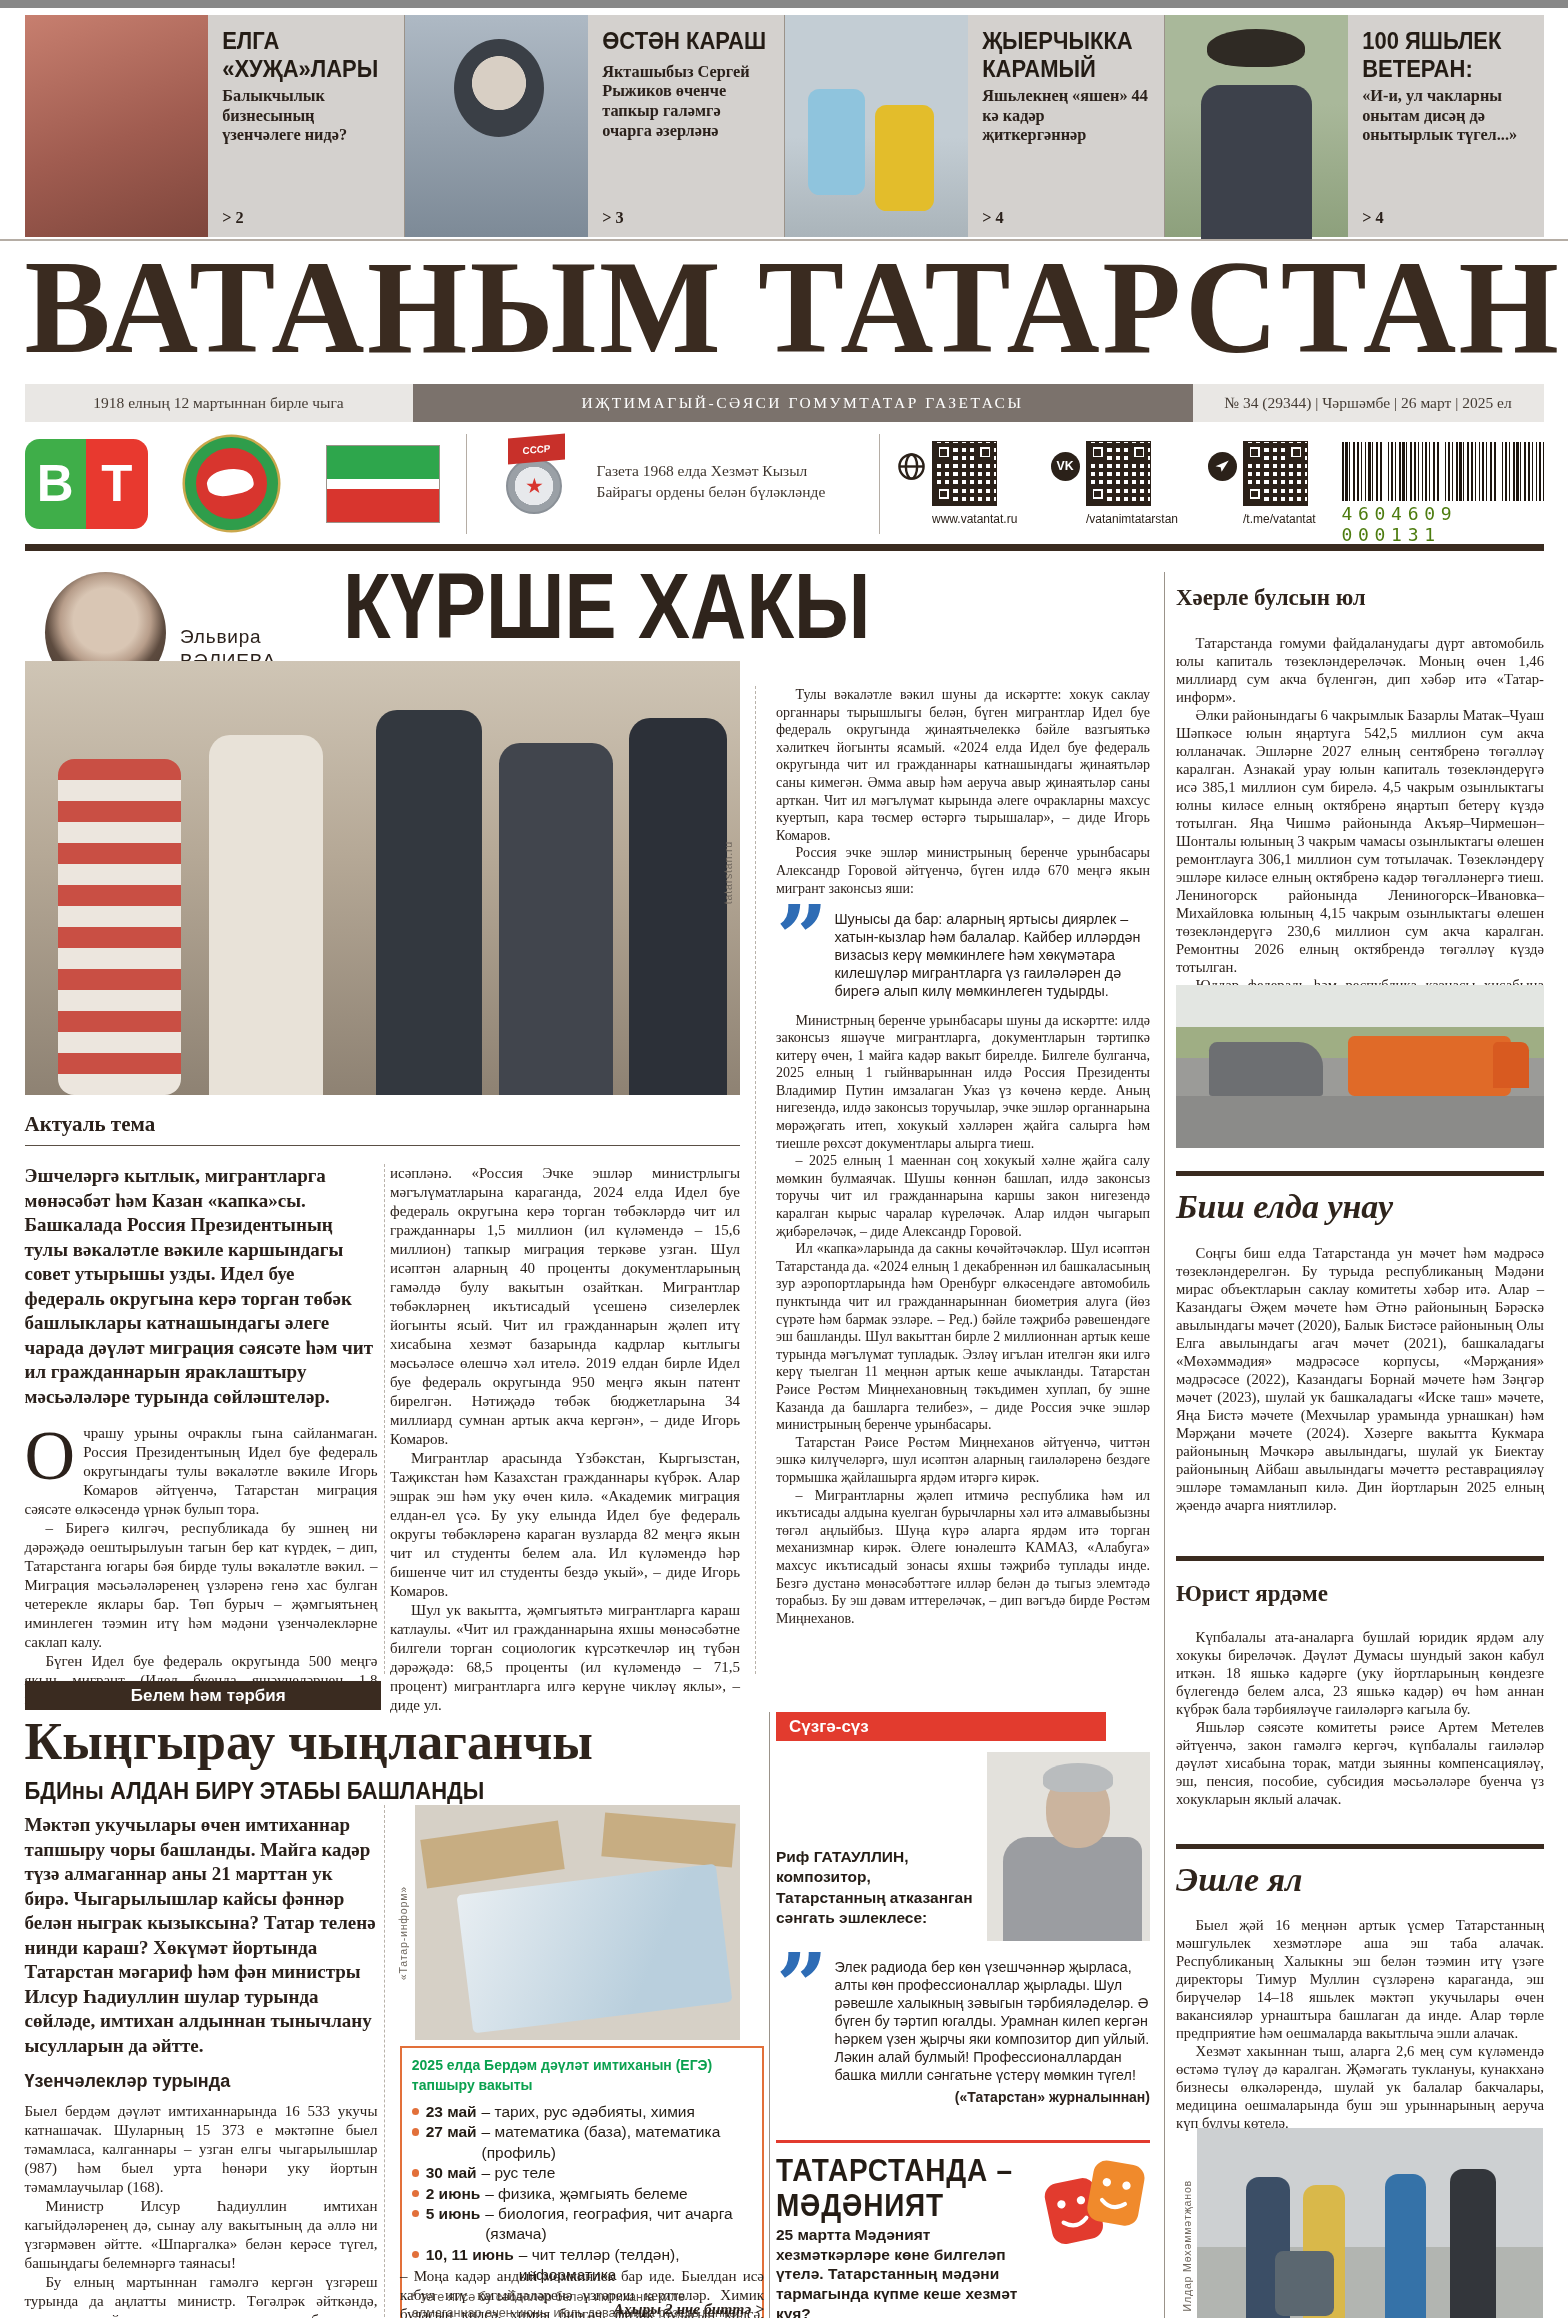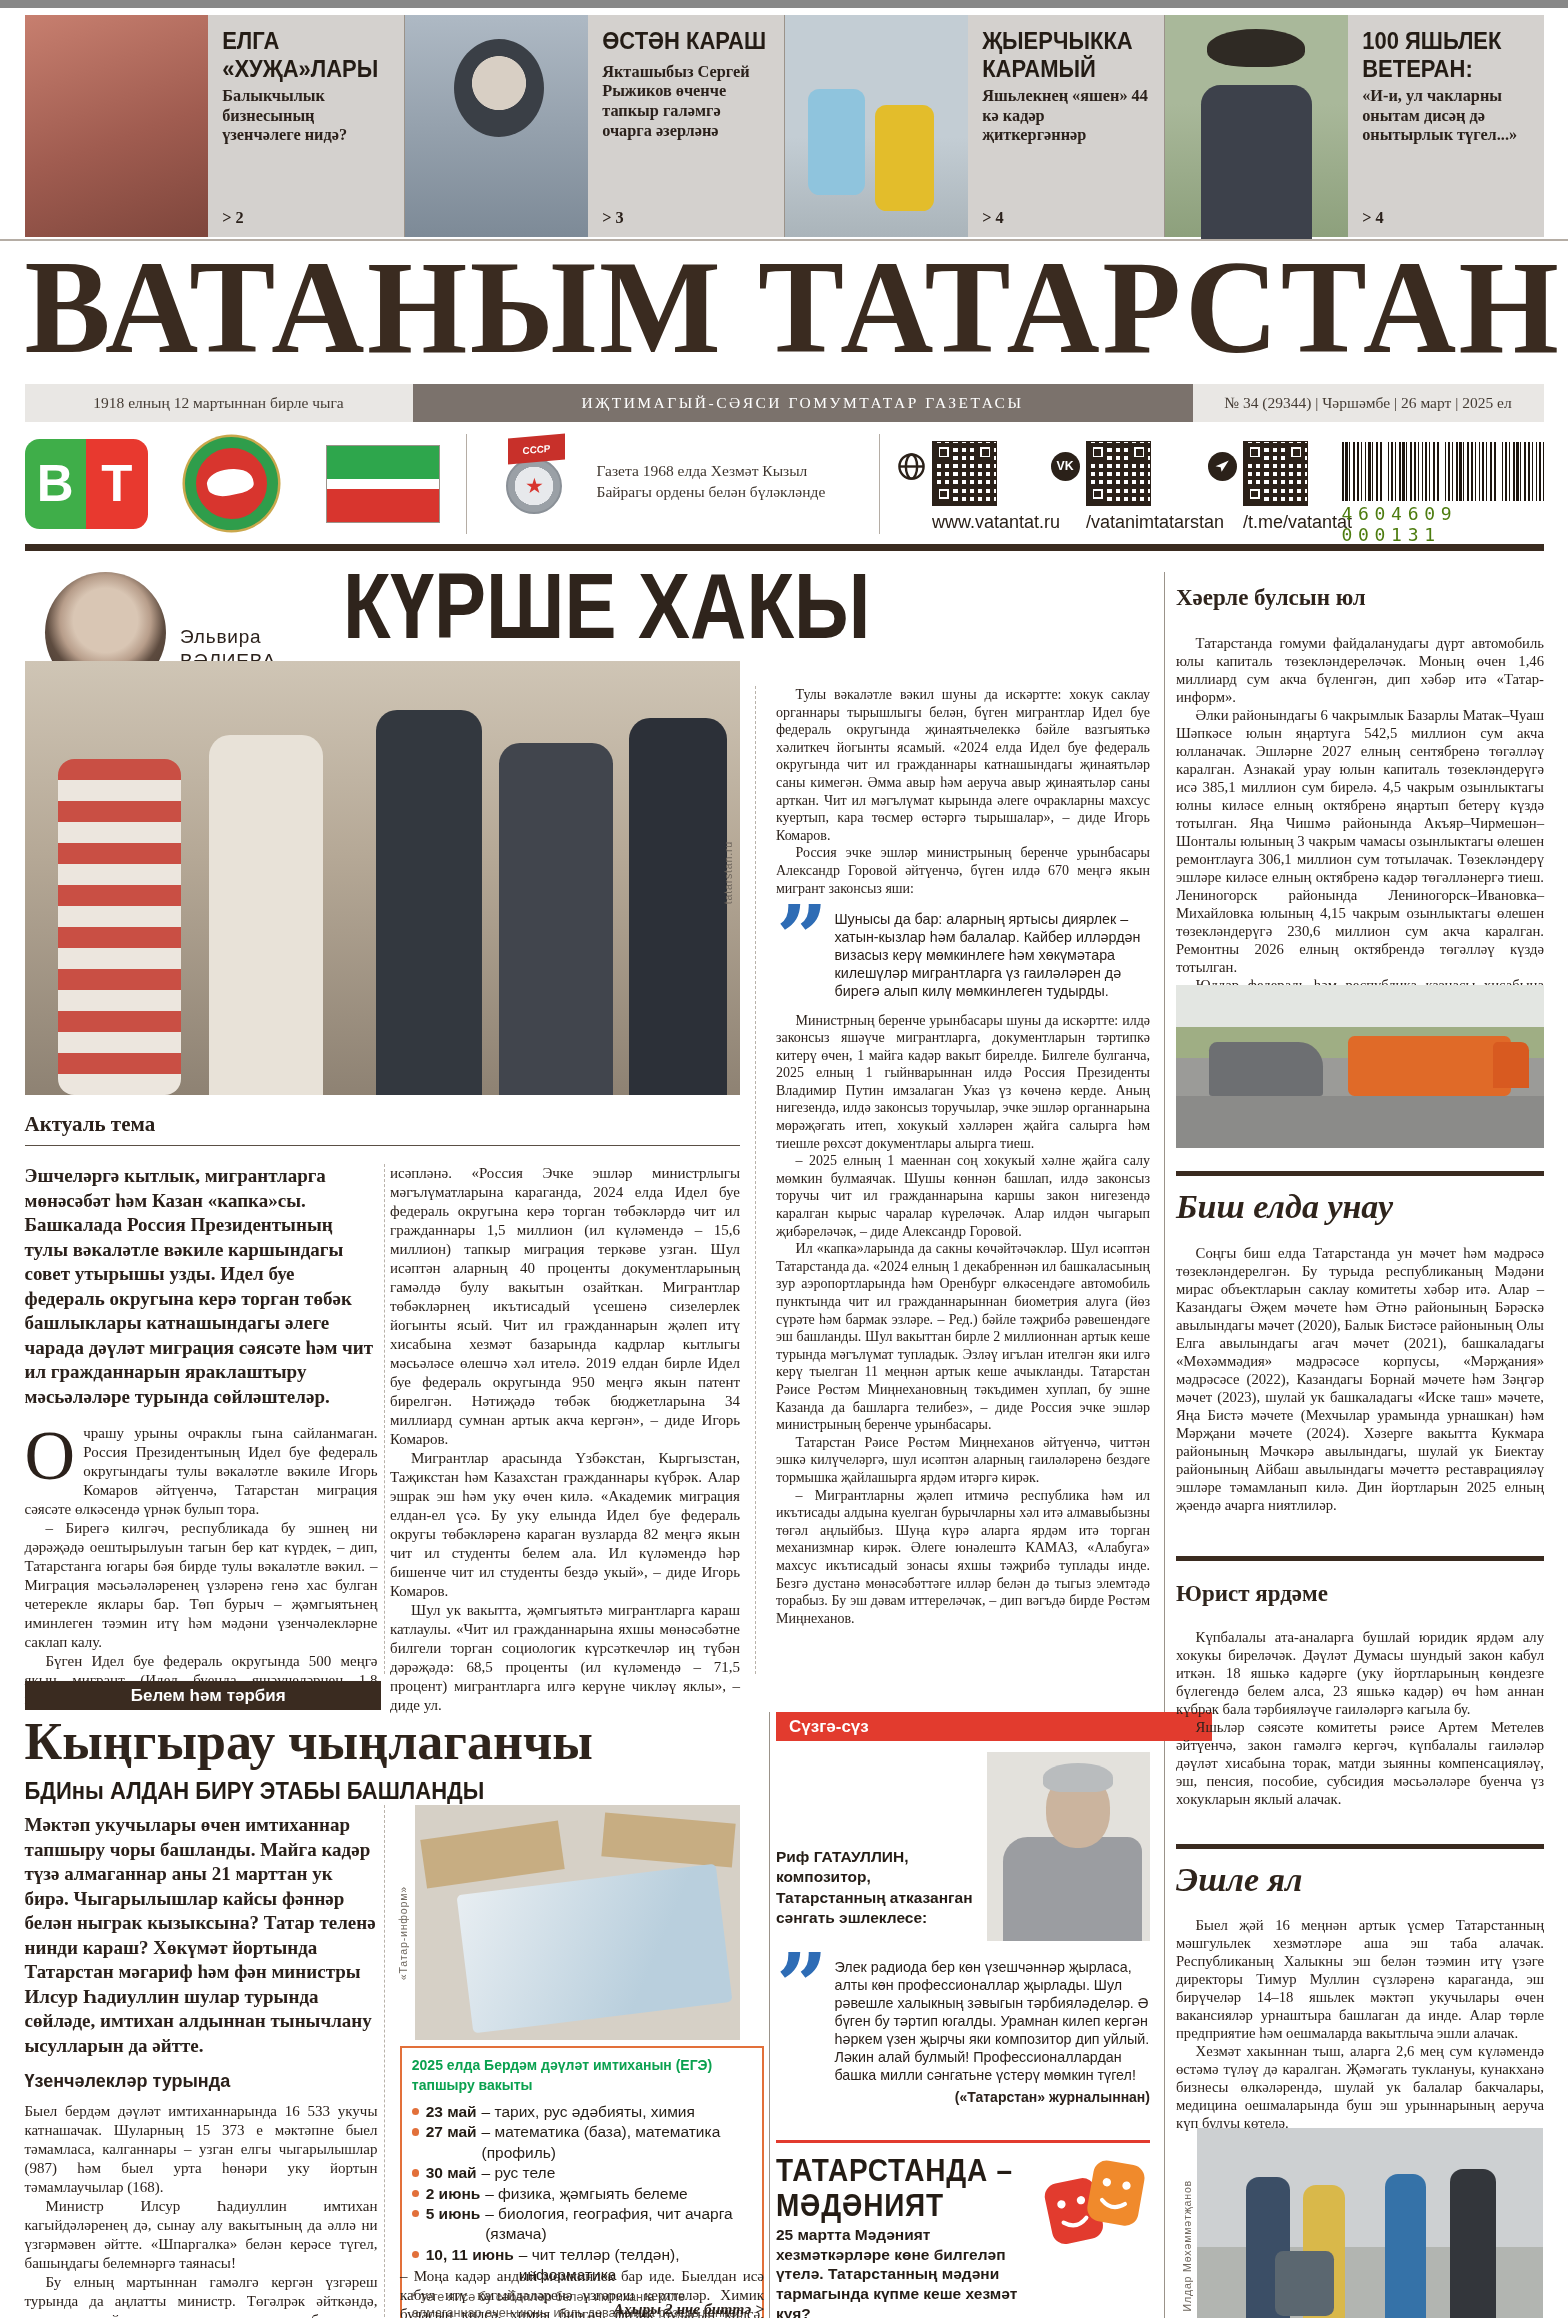--- a/index.html
+++ b/index.html
@@ -63,21 +63,21 @@
   .ob-star{color:#d8352e;font-size:21px;line-height:1;}
   .award-text{position:absolute;left:572px;top:26px;width:261px;font-size:15.5px;line-height:21px;color:#3f362e;}
   .qr-group{position:absolute;top:6.5px;display:flex;gap:6.5px;}
   .qr-wrap{display:flex;flex-direction:column;align-items:flex-start;}
   .qr{position:relative;width:65px;height:65px;border:1.6px solid #2b2119;box-sizing:border-box;
       background-image:repeating-linear-gradient(0deg,#2b2119 0 4.1px,transparent 4.1px 8.2px),
                        repeating-linear-gradient(90deg,#2b2119 0 4.1px,#fff 4.1px 8.2px);}
   .qr i{position:absolute;width:18px;height:18px;background:#fff;border:4.1px solid #2b2119;box-sizing:border-box;}
   .qr i::after{content:'';position:absolute;inset:1.6px;background:#2b2119;}
   .qr .tl{left:1.6px;top:1.6px;} .qr .tr{right:1.6px;top:1.6px;} .qr .bl{left:1.6px;bottom:1.6px;}
-  .qr-label{font-family:"Liberation Sans",sans-serif;font-size:18px;margin-top:6.5px;color:#2b2119;text-align:center;}
+  .qr-label{font-family:"Liberation Sans",sans-serif;font-size:12px;margin-top:6.5px;color:#2b2119;text-align:center;}
   .soc-ic{width:29px;height:29px;border-radius:50%;background:#2b2119;color:#fff;display:flex;
           align-items:center;justify-content:center;font-family:"Liberation Sans",sans-serif;
           font-weight:bold;font-size:12.3px;flex:none;margin-top:11.4px;}
   .globe-ic{width:29px;height:29px;flex:none;margin-top:11.4px;}
   .barcode-wrap{position:absolute;left:1317px;top:8.2px;width:203px;}
   .barcode{height:59px;background:repeating-linear-gradient(90deg,#1c140e 0 1.6px,#fff 1.6px 3.3px,#1c140e 3.3px 5.7px,
            #fff 5.7px 7.4px,#1c140e 7.4px 8.2px,#fff 8.2px 11.4px);}
   .barcode-num{font-family:"DejaVu Sans Mono",monospace;font-size:18px;letter-spacing:5.7px;margin-top:1.6px;color:#4d7c0f;}
 
   .thick-rule{position:absolute;left:24.5px;top:536px;width:1519px;height:7.4px;background:#3a2b20;}
@@ -126,21 +126,21 @@
   .exam-title{font-family:"Liberation Sans",sans-serif;font-weight:bold;font-size:14px;line-height:19.6px;color:#0aa14f;margin-bottom:6.5px;}
   .exam-item{font-family:"Liberation Sans",sans-serif;font-size:15.5px;line-height:20.4px;color:#241c15;display:flex;align-items:baseline;}
   .exam-dot{flex:none;width:7.4px;height:7.4px;border-radius:50%;background:#e2703a;margin-right:6.5px;position:relative;top:-1.6px;}
   .exam-date{font-weight:bold;margin-right:4.9px;white-space:nowrap;}
   .exam-foot{font-family:"Liberation Sans",sans-serif;font-size:12.7px;line-height:15.5px;color:#5c544b;margin-top:4.9px;}
   .edu-more{position:absolute;left:400px;top:2244px;width:364px;font-size:15px;line-height:19px;text-align:justify;}
   .edu-marker{position:absolute;left:400px;top:2292px;width:364px;text-align:right;
               font-style:italic;font-weight:bold;font-size:15.5px;color:#2b211b;}
 
   
-  .int-bar{position:absolute;left:776px;top:1704px;width:436px;height:29px;background:#e23b2e;color:#fff;
+  .int-bar{position:absolute;left:776px;top:1704px;width:330px;height:29px;background:#e23b2e;color:#fff;
            font-family:"Liberation Sans",sans-serif;font-weight:bold;font-size:17px;display:flex;align-items:center;padding-left:13px;box-sizing:border-box;}
   .portrait{position:absolute;left:987px;top:1744px;width:163px;height:189px;background:#e3e1dc;overflow:hidden;}
   .pt-suit{position:absolute;left:16.3px;top:85px;width:139px;height:106px;background:#9b9da1;border-radius:24.5px 14.7px 0 0;}
   .pt-head{position:absolute;left:59px;top:21px;width:64px;height:75px;background:#cbb49e;border-radius:46%;}
   .pt-hair{position:absolute;left:56px;top:11.4px;width:70px;height:29px;background:#b9bcbe;border-radius:50% 50% 30% 30%;}
   .int-name{position:absolute;left:776px;top:1839px;width:200px;font-family:"Liberation Sans",sans-serif;
             font-weight:bold;font-size:15.5px;line-height:20.4px;color:#241c15;}
   .int-quote{position:absolute;left:776px;top:1950px;width:374px;}
   .int-src{text-align:right;font-family:"Liberation Sans",sans-serif;font-weight:bold;font-size:14px;margin-top:4.9px;}
   .red-rule{position:absolute;left:776px;top:2132px;width:374px;height:3.3px;background:#e23b2e;}

